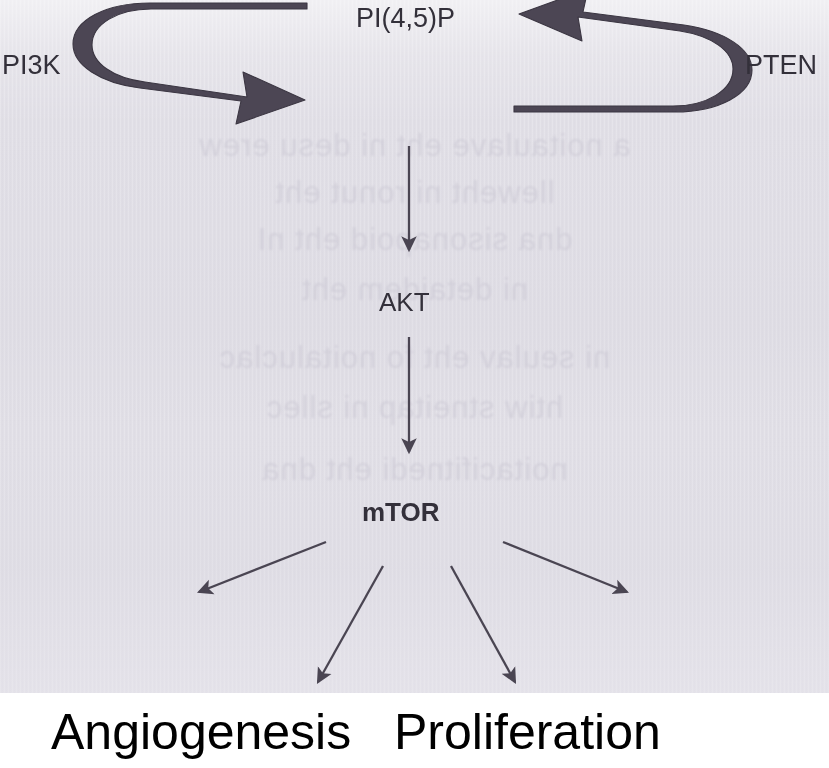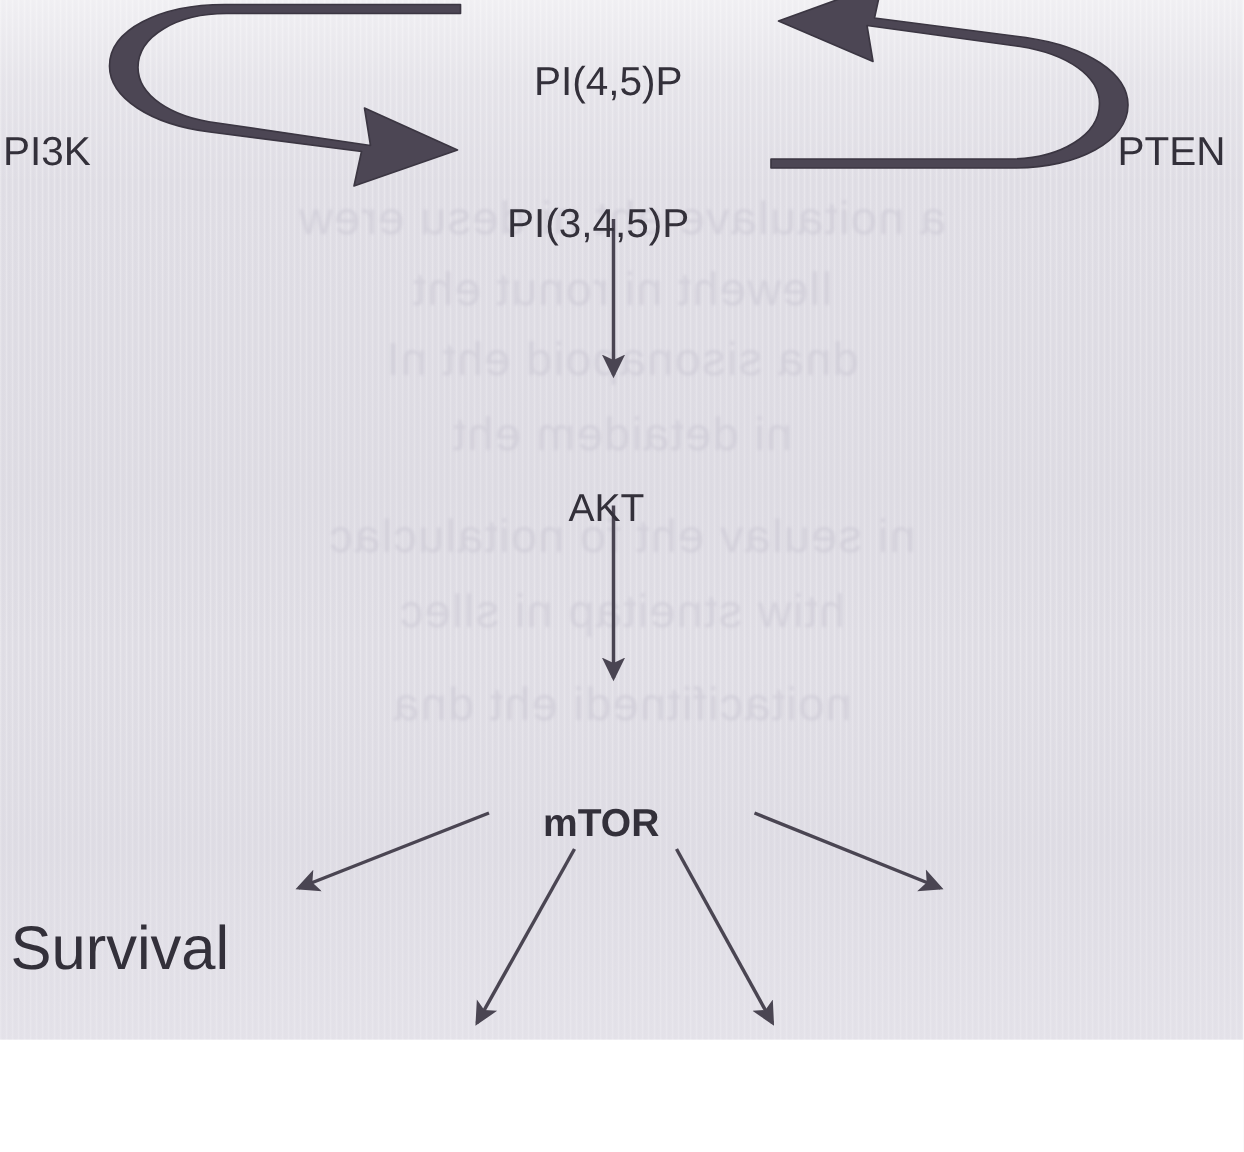--- a/index.html
+++ b/index.html
@@ -57,21 +57,20 @@
     filter: blur(1.1px);
     pointer-events: none;
     user-select: none;
   }
   
   .lbl {
     position: absolute;
     white-space: nowrap;
     color: #33303a;
     line-height: 1;
-    margin-top: 36px;
   }
   .lbl-side   { font-size: 27px; letter-spacing: 0px; }
   .lbl-lipid  { font-size: 27px; letter-spacing: 0px; }
   .lbl-node   { font-size: 26px; letter-spacing: 0px; }
   .lbl-out    { font-size: 41px; letter-spacing: 0px; }
   .lbl-bottom {
     position: absolute;
     white-space: nowrap;
     color: #000000;
     font-size: 50px;
@@ -149,25 +148,25 @@
 
       <line x1="451" y1="566" x2="515" y2="682" stroke="#4a4552" stroke-width="2.3" marker-end="url(#tri)"></line>
     </svg>
 
     <div class="lbl lbl-side" style="left:2px;  top:52px;">PI3K</div>
 
     <div class="lbl lbl-side" style="left:745px; top:52px;">PTEN</div>
 
     <div class="lbl lbl-lipid" style="left:356px; top:5px;">PI(4,5)P</div>
 
-    <div class="lbl lbl-lipid" style="left:338px; top:100px;">PI(3,4,5)P</div>
 
     <div class="lbl lbl-node" style="left:379px; top:289px;">AKT</div>
 
     <div class="lbl lbl-node" style="left:362px; top:499px;font-weight:bold;">mTOR</div>
 
-    <div class="lbl lbl-out" style="left:7px;   top:576px;">Survival</div>
 
   </div>
 
+  <div class="lbl-bottom" style="left:51px;  top:707px;">Angiogenesis</div>
 
+  <div class="lbl-bottom" style="left:394px; top:707px;">Proliferation</div>
 
 </div>
 
 </body></html>

